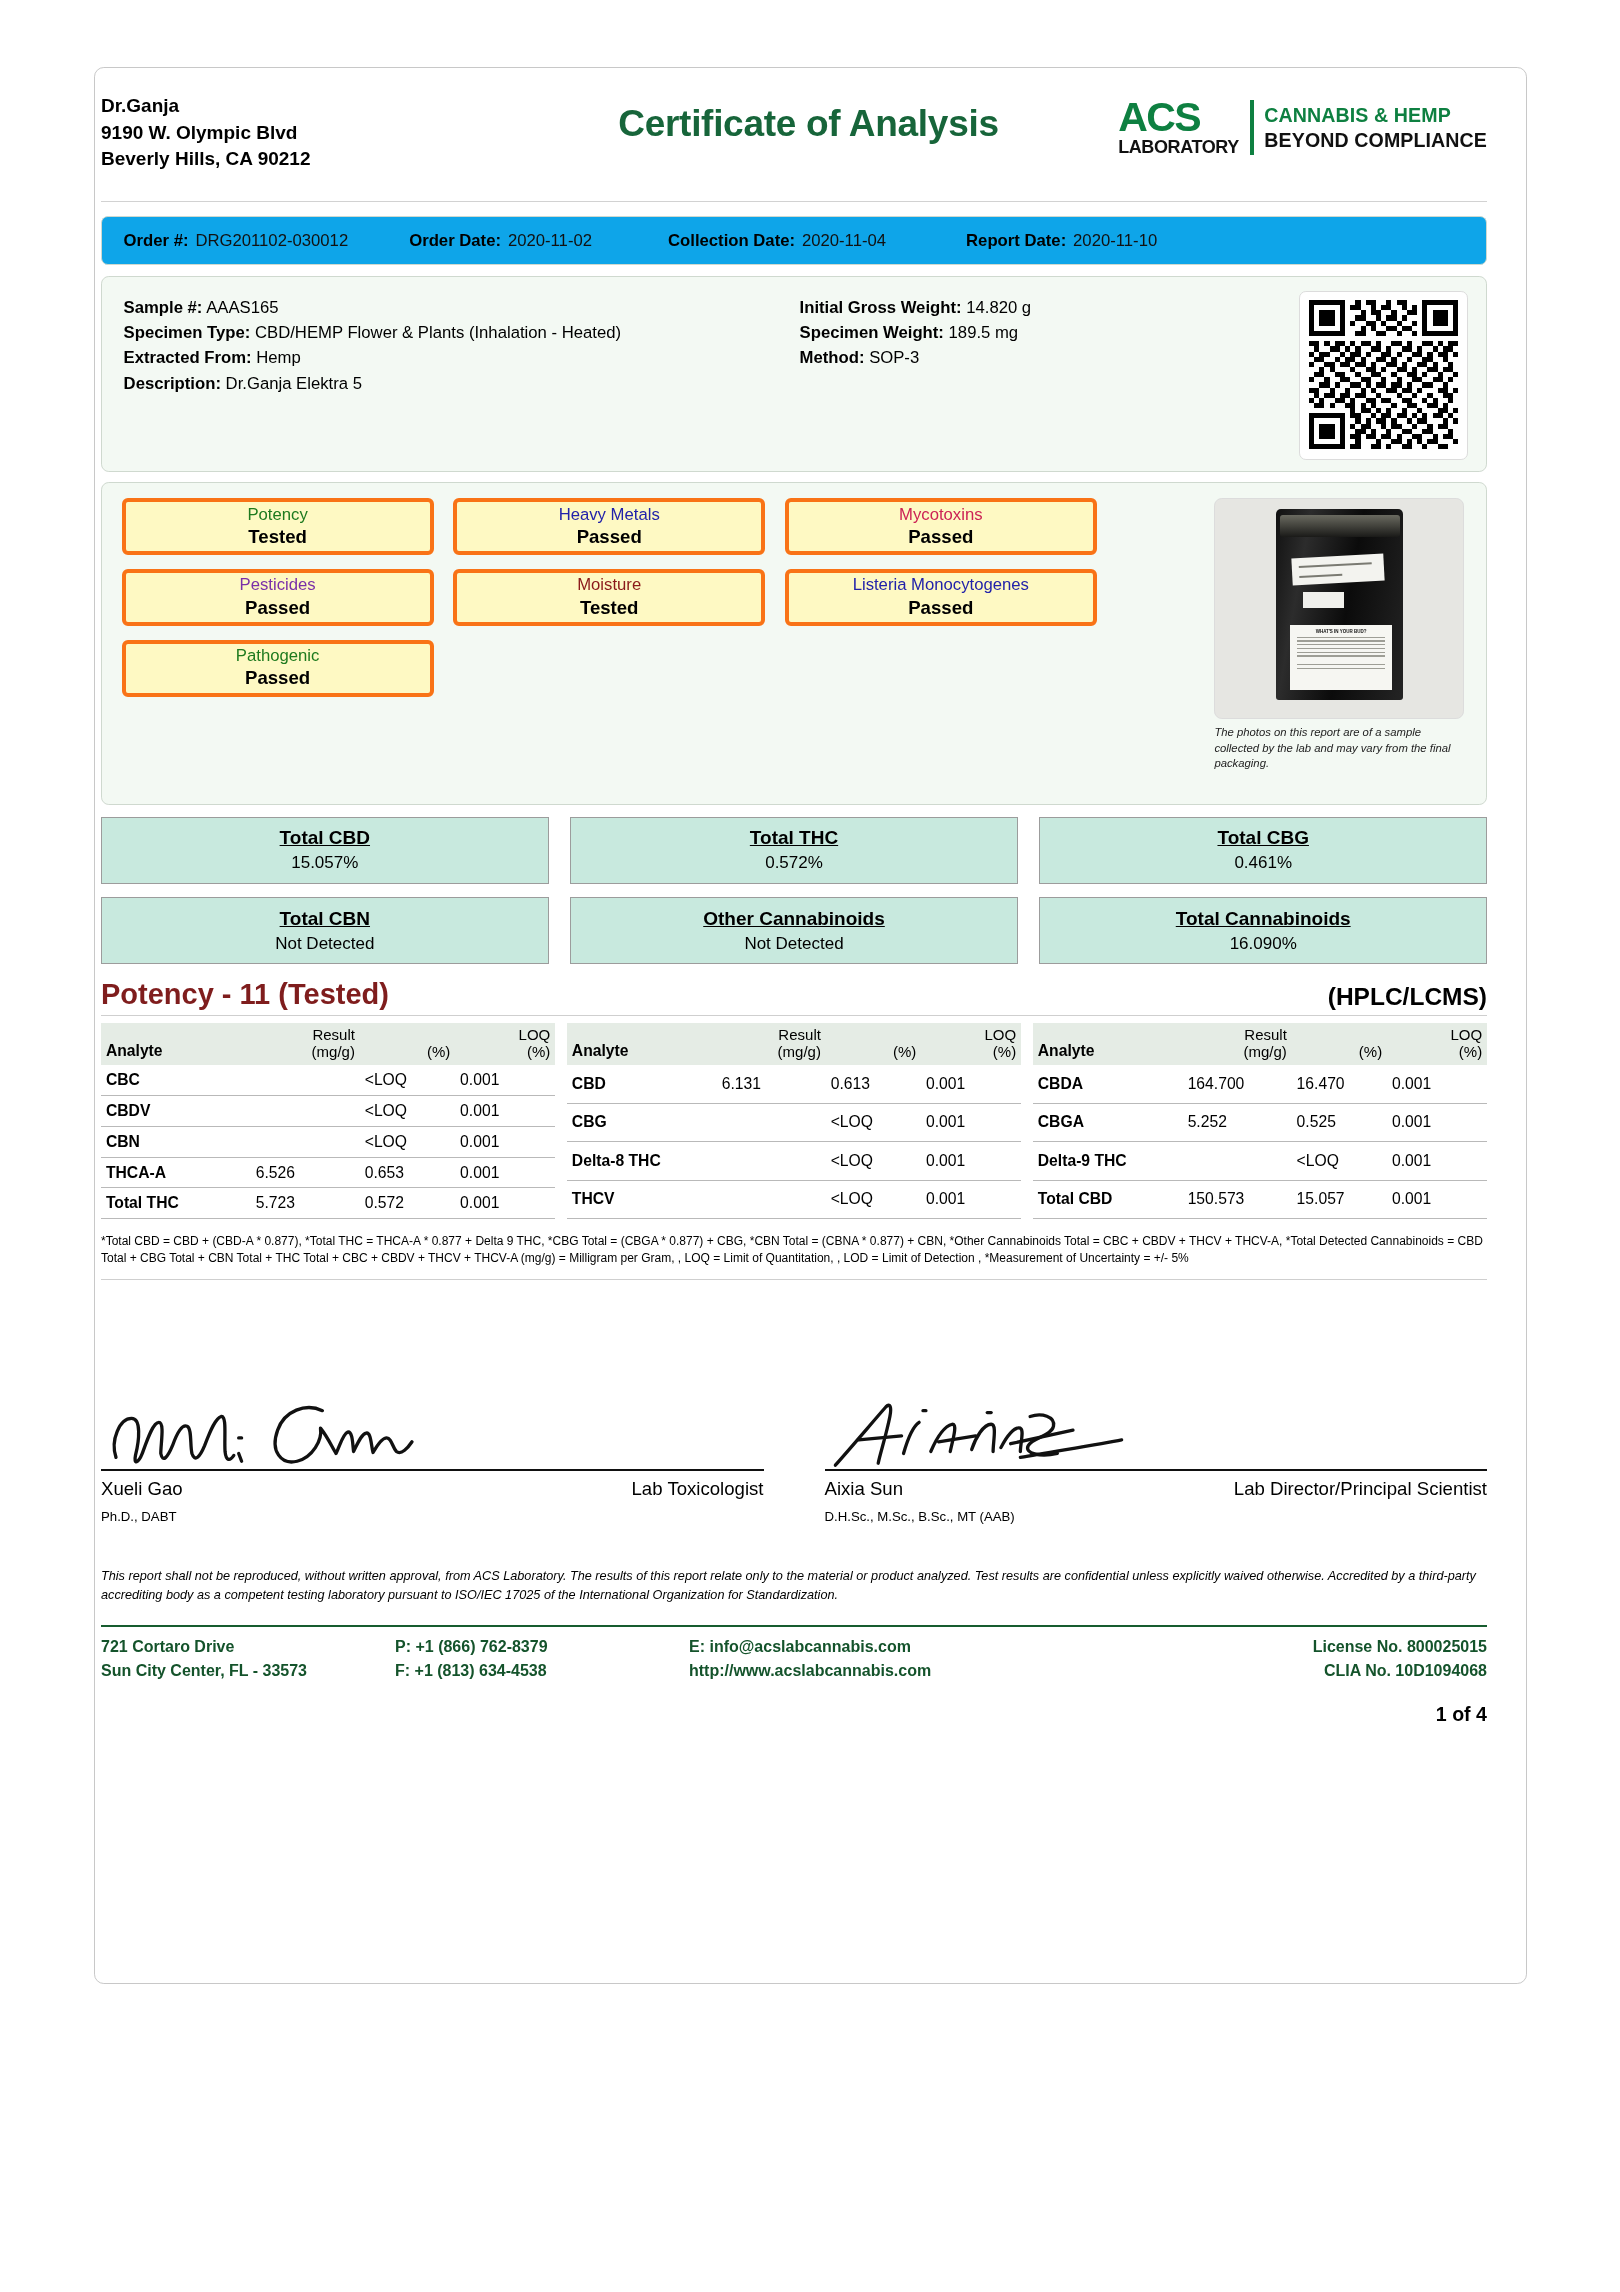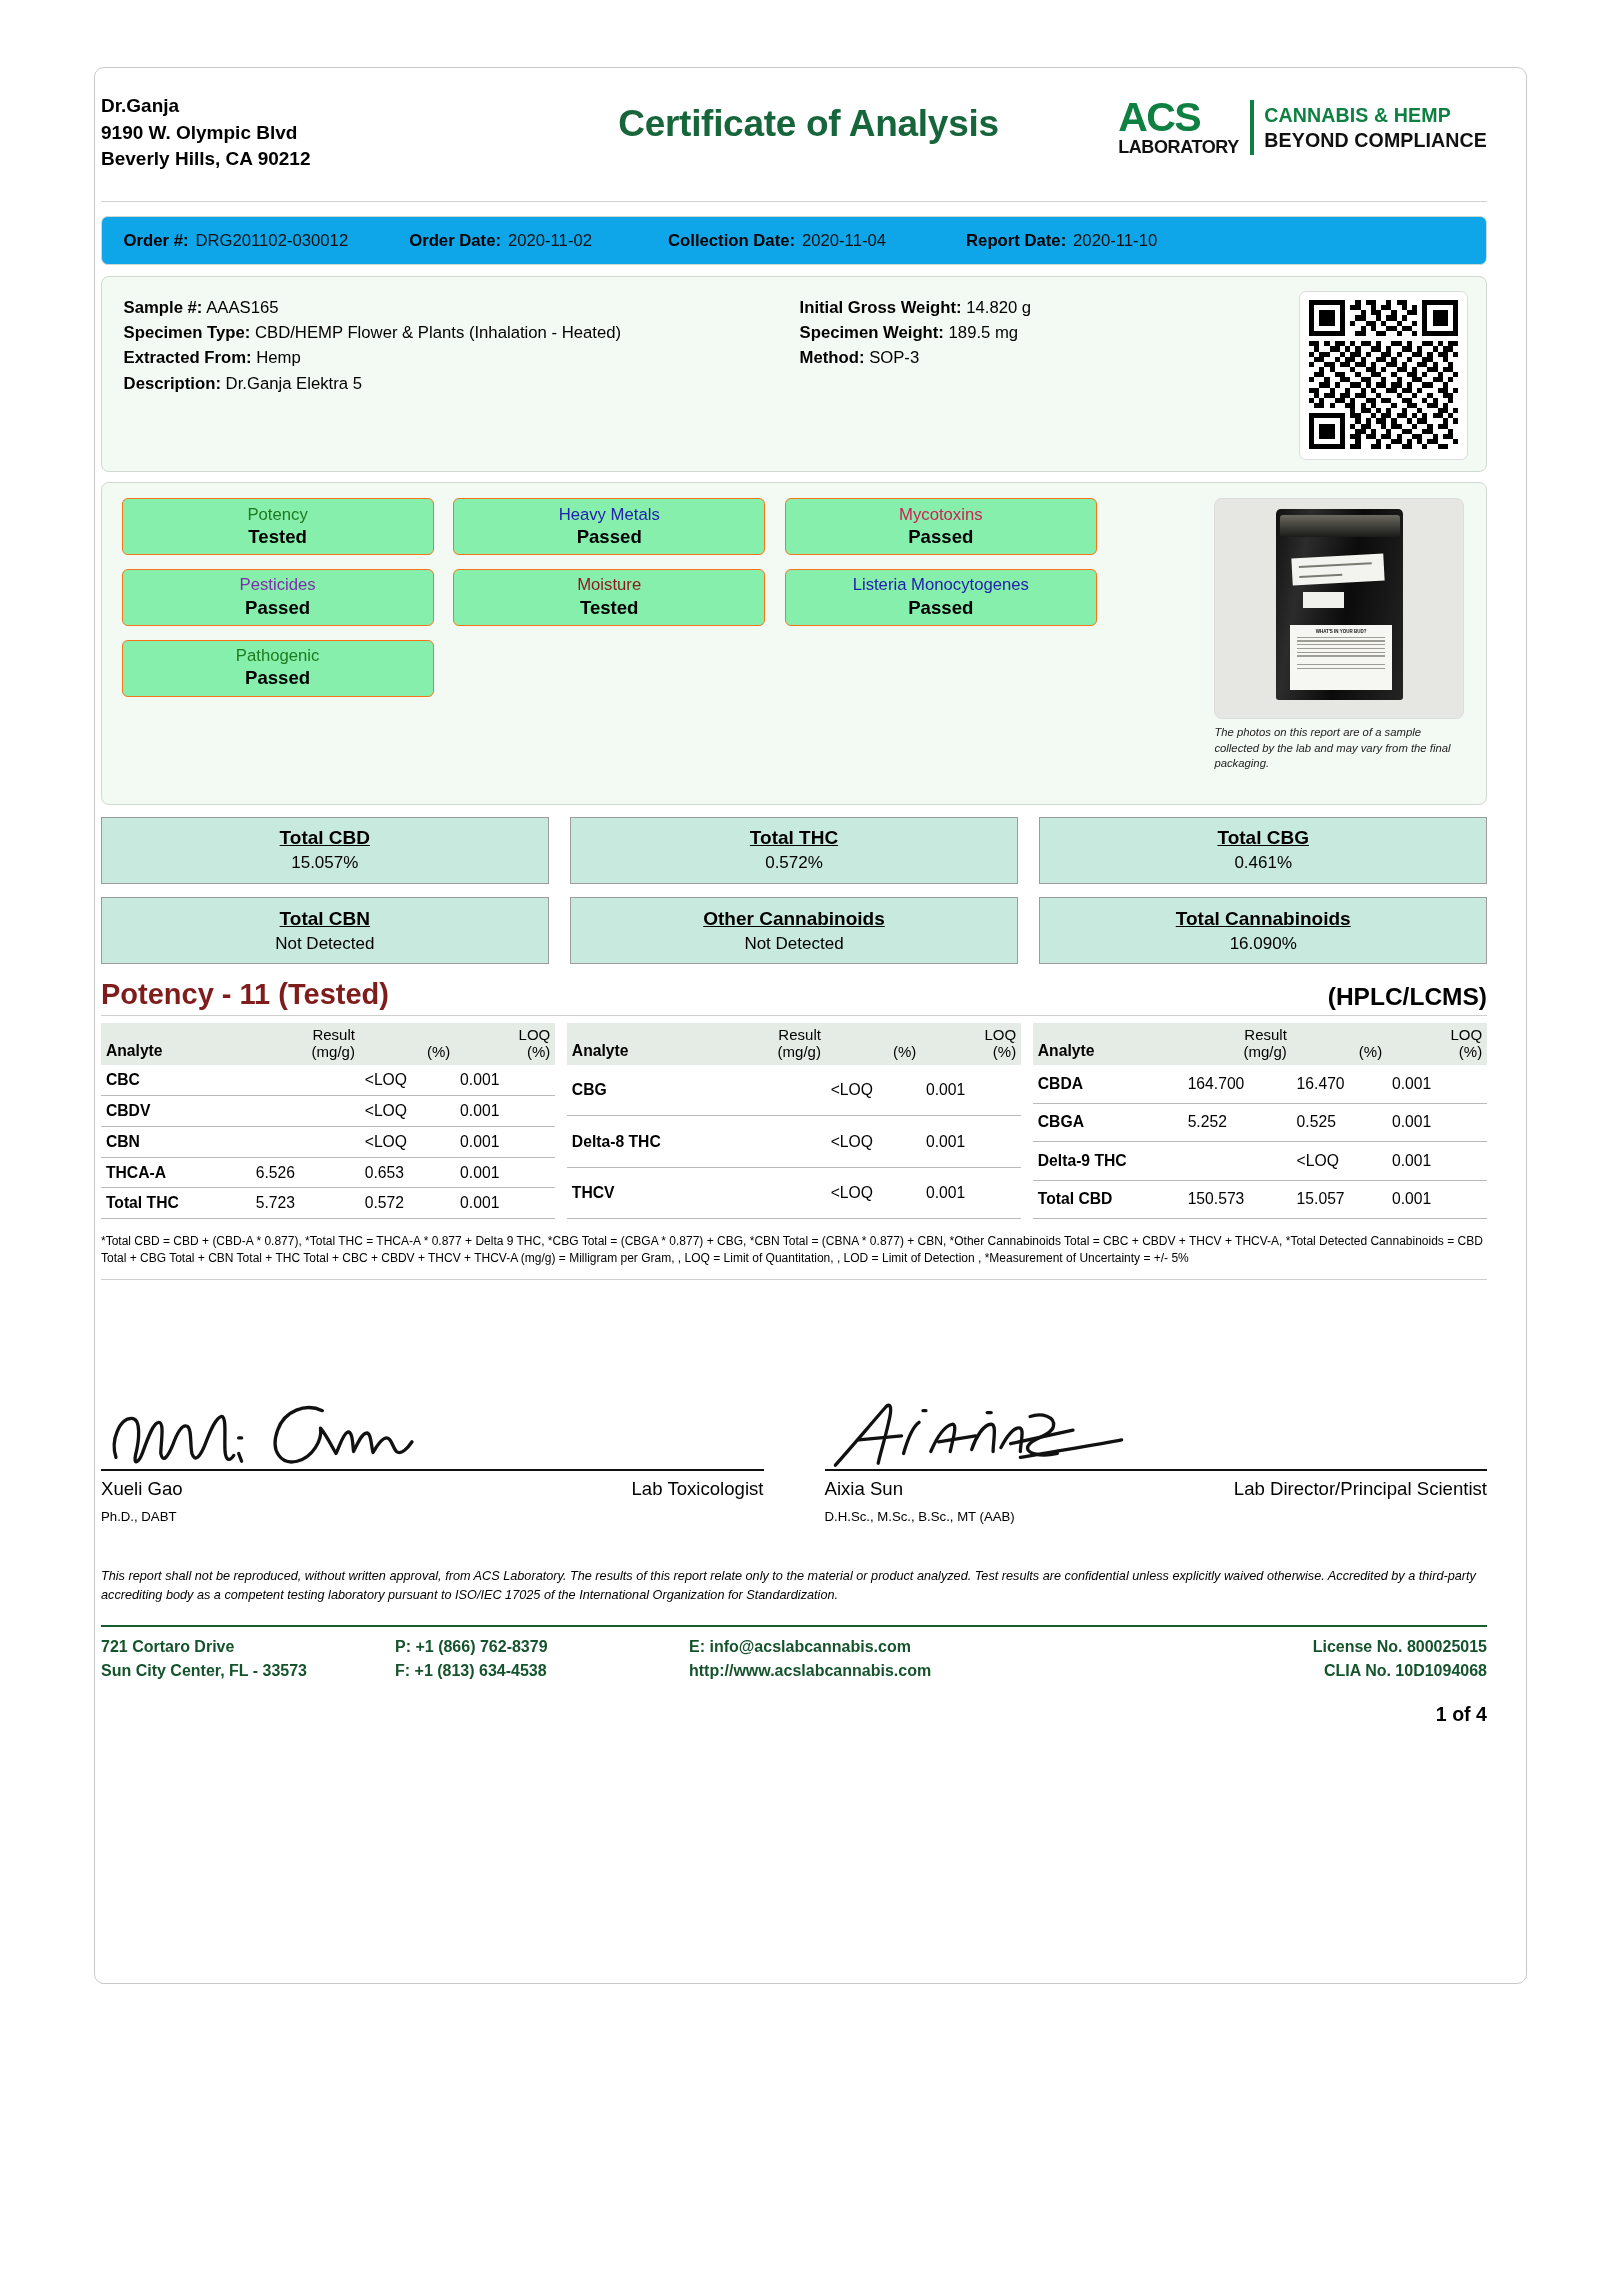--- a/index.html
+++ b/index.html
@@ -72,22 +72,22 @@
 
   
   .tests-panel {
     margin-top: 9.8px;
     border: 1px solid #cfd9cf; border-radius: 7.8px; background: #f3f9f3;
     position: relative; padding: 15.7px 19.6px 17.6px 19.6px; min-height: 323px;
   }
   .badges { width: 980px; }
   .badge-row { display: flex; gap: 19.6px; margin-bottom: 13.7px; }
   .badge {
-    width: 312px; height: 57px; background: #86efac;
-    border: 1px solid #f97316; border-radius: 5.9px;
+    width: 312px; height: 57px; background: #fef9c3;
+    border: 4px solid #f97316; border-radius: 5.9px;
     display: flex; flex-direction: column; align-items: center; justify-content: center;
   }
   .badge .bn { font-size: 16.7px; line-height: 1.05; }
   .badge .bs { font-size: 18.6px; font-weight: bold; color: #000; line-height: 1.25; margin-top: 2px; }
 
   .photo-wrap { position: absolute; right: 21.6px; top: 15.7px; width: 250px; }
   .photo {
     width: 250px; height: 221px; border-radius: 7.8px; border: 1px solid #dcdcdc;
     background: #e6e6e2; position: relative; overflow: hidden;
   }
@@ -612,20 +612,26 @@
         <thead>
           <tr>
             <th class="an colw1">Analyte</th>
             <th class="nu colw2"><span>Result</span><br><span>(mg/g)</span></th>
             <th class="nu colw3"><br><span>(%)</span></th>
             <th class="nu colw4"><span>LOQ</span><br><span>(%)</span></th>
           </tr>
         </thead>
         <tbody>
           <tr>
+                <td class="an">CBD</td>
+                <td class="nu">6.131</td>
+                <td class="nu">0.613</td>
+                <td class="nu">0.001</td>
+              </tr>
+          <tr>
                 <td class="an">CBG</td>
                 <td class="nu"></td>
                 <td class="nu">&lt;LOQ</td>
                 <td class="nu">0.001</td>
               </tr>
           <tr>
                 <td class="an">Delta-8 THC</td>
                 <td class="nu"></td>
                 <td class="nu">&lt;LOQ</td>
                 <td class="nu">0.001</td>

